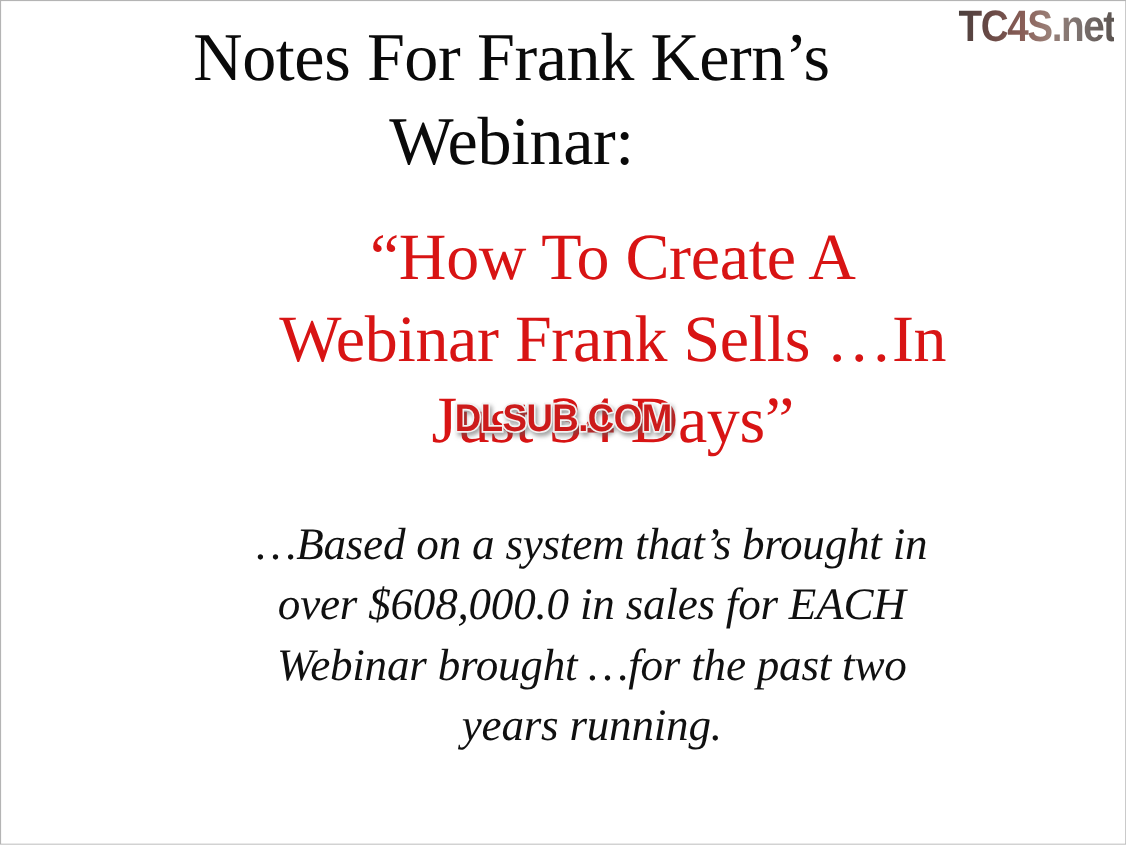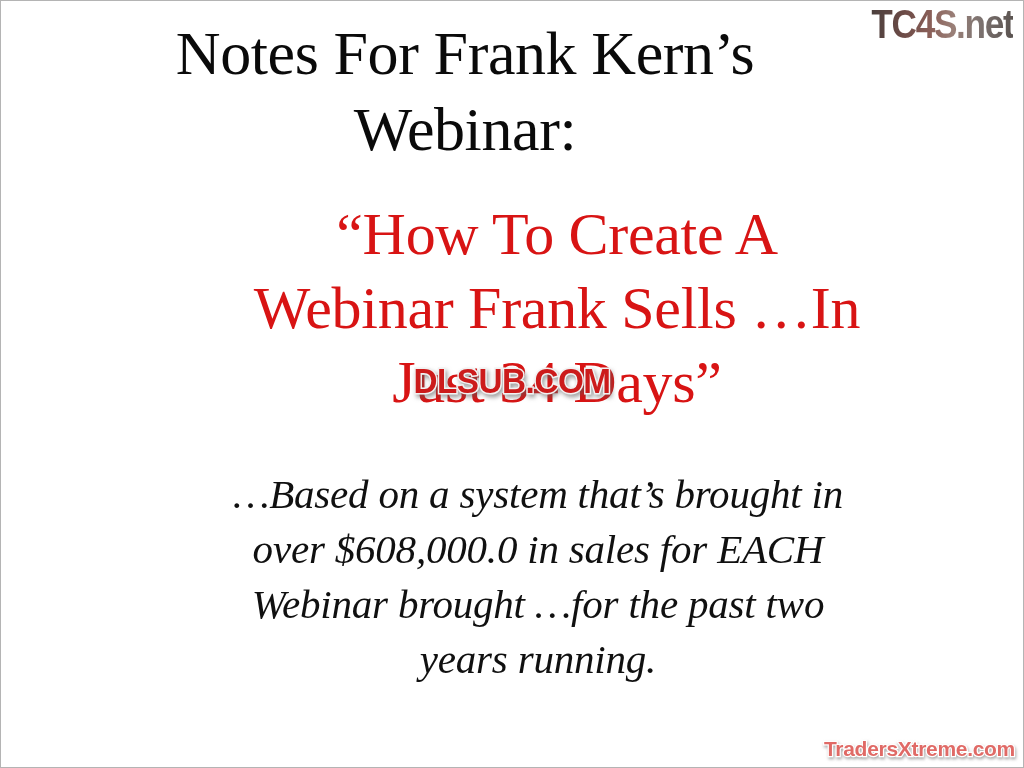--- a/index.html
+++ b/index.html
@@ -157,15 +157,14 @@
 
   <div class="wm-dlsub">DLSUB.COM</div>
 
   <div class="body-block">
     <div class="body-line">…Based on a system that’s brought in</div>
     <div class="body-line">over $608,000.0 in sales for EACH</div>
     <div class="body-line">Webinar brought …for the past two</div>
     <div class="body-line">years running.</div>
   </div>
 
-  <div class="wm-traders">TradersXtreme.com</div>
 
 </div>
 
 </body></html>

